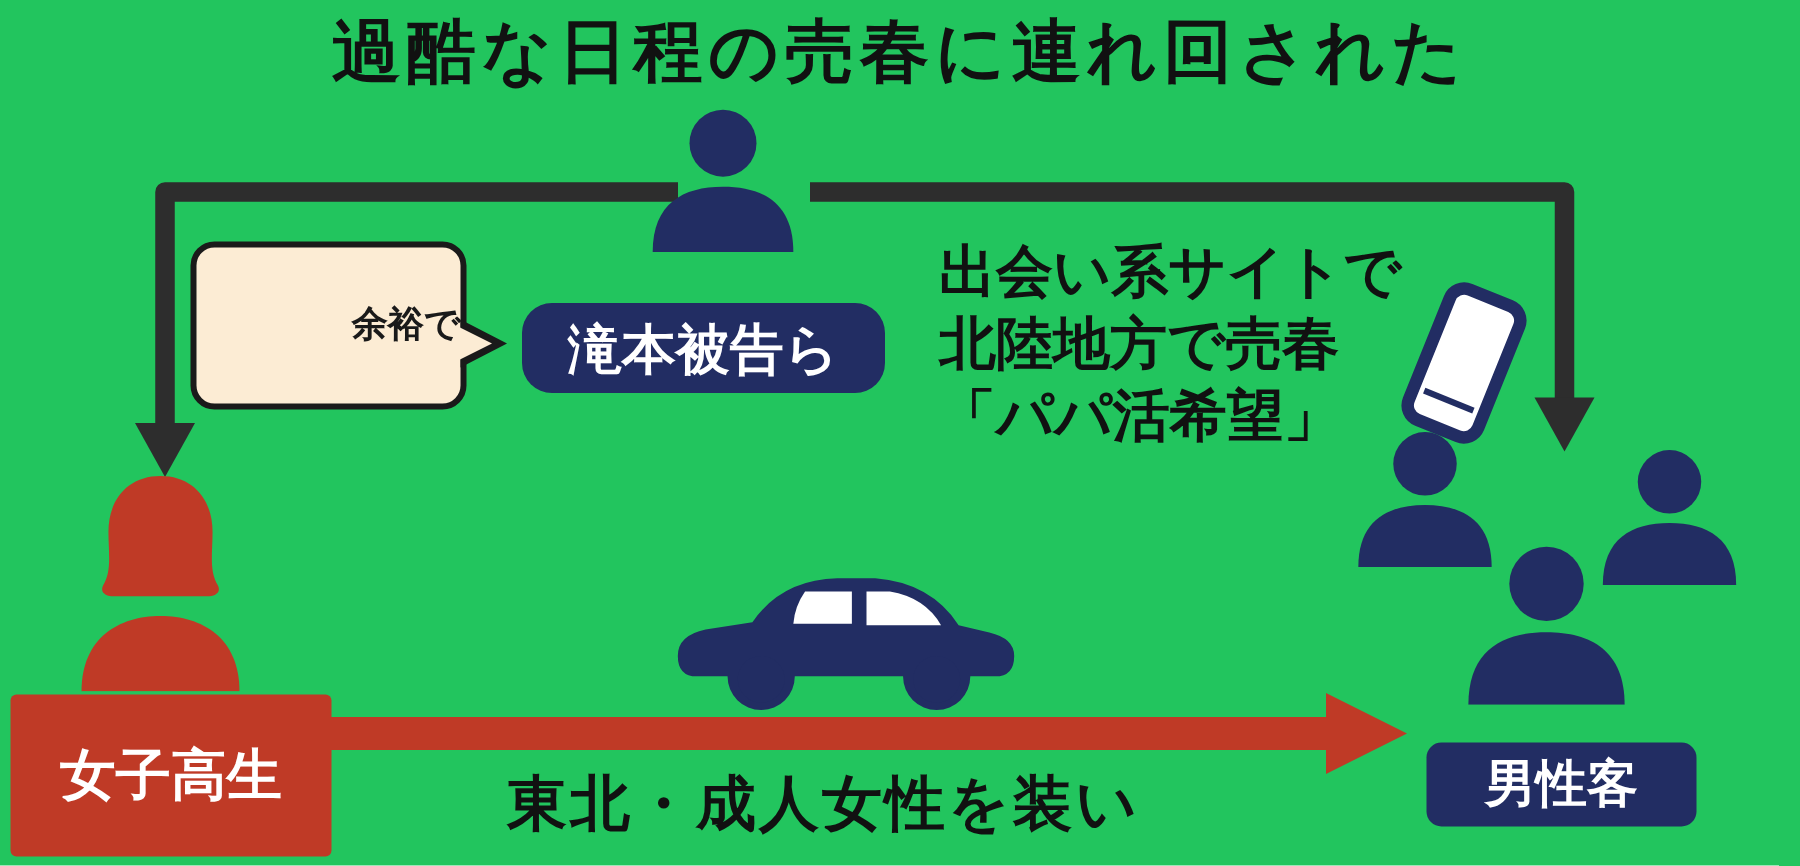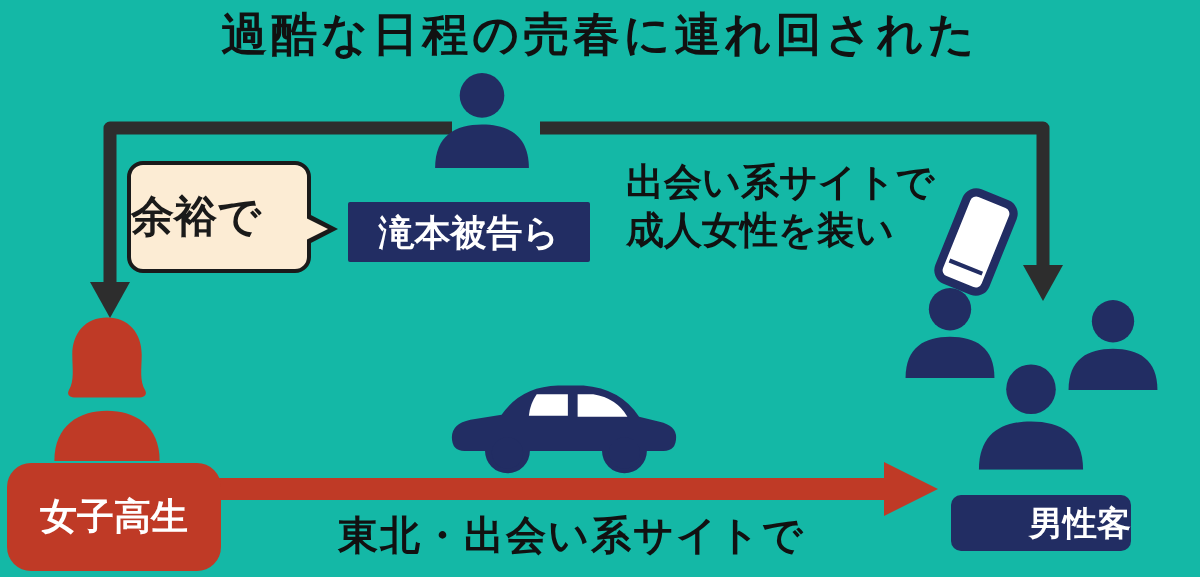--- a/index.html
+++ b/index.html
@@ -1,40 +1,40 @@
 <!DOCTYPE html>
 <html lang="ja"><head>
 <meta charset="utf-8">
 <style>
   html,body{margin:0;padding:0;background:#fff;}
   #stage{
-    position:relative;width:1200px;height:577px;background:#14b8a6;overflow:hidden;
+    position:relative;width:1200px;height:577px;background:#22c55e;overflow:hidden;
     font-family:"Liberation Sans","DejaVu Sans",sans-serif;color:#1a1a1a;
   }
   .abs{position:absolute;}
   #title{
     left:50%;top:4px;transform:translateX(-50%);
     font-size:46px;font-weight:900;letter-spacing:4px;white-space:nowrap;color:#111;
   }
   #arrows{left:0;top:0;width:1200px;height:577px;z-index:1;pointer-events:none;}
   .content{z-index:2;}
   .navy-fill{fill:#222d63;}
   .red-fill{fill:#bf3a26;}
   .lbl{
     display:flex;align-items:center;justify-content:center;flex-direction:column;
     color:#ffffff;font-weight:800;text-align:center;line-height:1.25;z-index:2;
   }
-  #broker-label{left:348px;top:202px;width:242px;height:60px;background:#222d63;border-radius:2px;font-size:36px;}
-  #customers-label{left:951px;top:495px;width:180px;height:56px;background:#222d63;border-radius:10px;font-size:34px;align-items:flex-end;}
-  #girl-label{left:7px;top:463px;width:214px;height:108px;background:#bf3a26;border-radius:24px;font-size:37px;}
+  #broker-label{left:348px;top:202px;width:242px;height:60px;background:#222d63;border-radius:20px;font-size:36px;}
+  #customers-label{left:951px;top:495px;width:180px;height:56px;background:#222d63;border-radius:10px;font-size:34px;}
+  #girl-label{left:7px;top:463px;width:214px;height:108px;background:#bf3a26;border-radius:4px;font-size:37px;}
   #bubble{
     left:127px;top:161px;width:176px;height:104px;background:#fcecd4;
     border:4px solid #1a1a1a;border-radius:16px;z-index:2;
-    display:flex;flex-direction:column;align-items:flex-start;justify-content:center;
-    font-size:43px;font-weight:800;line-height:1.3;color:#1a1a1a;gap:20px;
+    display:flex;flex-direction:column;align-items:flex-end;justify-content:center;
+    font-size:24px;font-weight:800;line-height:1.3;color:#1a1a1a;gap:20px;
   }
   #bubble::before{
     content:"";position:absolute;right:-31px;top:48px;width:0;height:0;
     border:solid transparent;border-width:16px 0 16px 31px;border-left-color:#1a1a1a;
   }
   #bubble::after{
     content:"";position:absolute;right:-21px;top:53px;width:0;height:0;
     border:solid transparent;border-width:11px 0 11px 22px;border-left-color:#fcecd4;
   }
   #recruit{left:626px;top:158px;font-size:38px;font-weight:800;line-height:48px;color:#111;z-index:2;white-space:nowrap;}
@@ -98,21 +98,22 @@
   <div id="broker-label" class="abs lbl">
     <span>滝本被告ら</span>
   </div>
 
   <div id="bubble" class="abs">
     <span>余裕で</span>
   </div>
 
   <div id="recruit" class="abs">
     <div>出会い系サイトで</div>
-    <div>成人女性を装い</div>
+    <div>北陸地方で売春</div>
+    <div>「パパ活希望」</div>
   </div>
 
   <div id="phone-wrap" class="abs">
     <svg viewBox="0 0 60 100" style="width:64px;height:104px;">
       <use href="#sym-phone" xlink:href="#sym-phone"></use>
     </svg>
   </div>
 
   <svg class="abs icon navy-fill" style="left:897px;top:287px;width:106px;height:91px;" viewBox="0 0 100 86">
     <use href="#sym-person" xlink:href="#sym-person"></use>
@@ -131,15 +132,15 @@
     <use href="#sym-girl" xlink:href="#sym-girl"></use>
   </svg>
   <div id="girl-label" class="abs lbl">
     <div>女子高生</div>
   </div>
 
   <svg class="abs icon" style="left:447px;top:371px;width:234px;height:113px;" viewBox="0 0 240 112">
     <use href="#sym-car" xlink:href="#sym-car"></use>
   </svg>
 
-  <div id="caption" class="abs">東北・出会い系サイトで</div>
+  <div id="caption" class="abs">東北・成人女性を装い</div>
 
 </div>
 
 </body></html>

